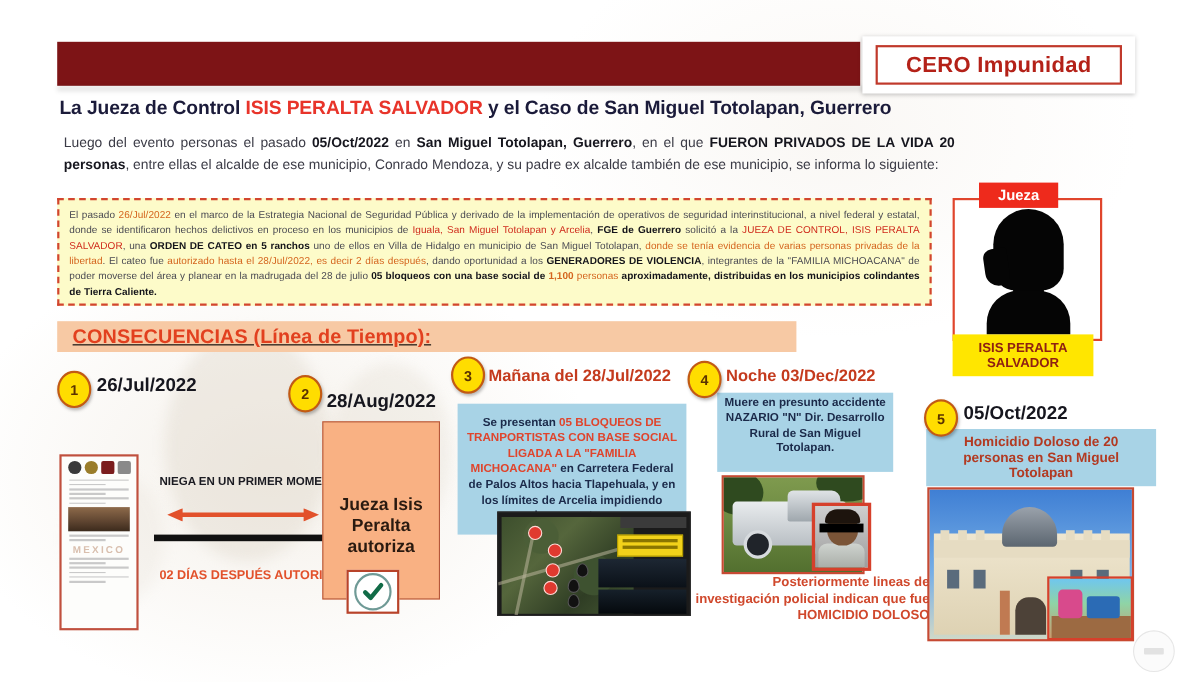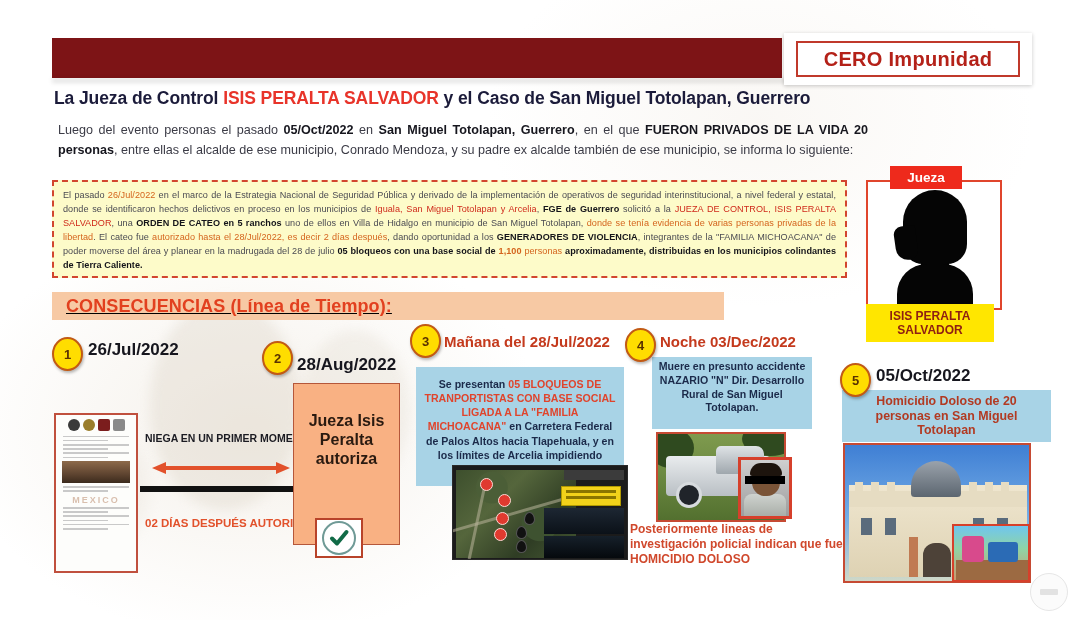--- a/index.html
+++ b/index.html
@@ -102,21 +102,21 @@
     display:flex;align-items:center;justify-content:center;text-align:center;
   }
   .bluebox .t{font-weight:bold;color:#1b2a4a;}
 
   
   #b1{left:52px;top:337px;}
   #d1{left:88px;top:340px;font-size:17px;}
   #box1{left:52px;top:367px;width:133px;height:42px;}
   #box1 .t{font-size:13.5px;line-height:1.18;}
   .docimg{
-    position:absolute;left:54px;top:413px;width:84px;height:160px;
+    position:absolute;left:54px;top:413px;width:72px;height:160px;
     border:2px solid #c0503e;background:#fdfdfb;box-sizing:border-box;
     overflow:hidden;
   }
   .doc-seals{display:flex;gap:3px;justify-content:center;padding:4px 2px 2px;}
   .doc-seal{width:12px;height:12px;border-radius:50%;background:#3a3a3a;}
   .doc-seal.s2{background:#9a7d2a;}
   .doc-seal.s3{background:#7b1d1d;border-radius:2px;}
   .doc-seal.s4{background:#8a8a8a;border-radius:2px;}
   .doc-line{height:1.6px;background:#c9c9c9;margin:2.6px 7px;}
   .doc-line.sh{margin-right:28px;}
@@ -136,21 +136,21 @@
 
   
   #b2{left:262px;top:341px;}
   #d2{left:297px;top:355px;font-size:17px;}
   .orangebox{
     position:absolute;left:293px;top:383px;width:107px;height:162px;
     background:#f9b183;border:1.6px solid #b5573a;box-sizing:border-box;
     display:flex;align-items:flex-start;justify-content:center;
     padding-top:28px;
   }
-  .orangebox .t{font-size:16px;font-weight:bold;color:#2a1a10;text-align:center;line-height:1.18;}
+  .orangebox .t{font-size:16px;font-weight:bold;color:#2a1a10;text-align:center;line-height:1.18;margin-top:39px;}
   .chk-out{
     position:absolute;left:315px;top:518px;width:48px;height:40px;
     background:#ffffff;border:2px solid #b8432a;box-sizing:border-box;
     display:flex;align-items:center;justify-content:center;
   }
   .chk-circ{width:30px;height:30px;border-radius:50%;border:2px solid #6f9a96;display:flex;align-items:center;justify-content:center;}
   .chk-circ svg{display:block;}
 
   
   #b3{left:410px;top:324px;}
@@ -195,21 +195,21 @@
   .faceimg{
     position:absolute;left:738px;top:457px;width:54px;height:62px;
     border:3px solid #d6402b;box-sizing:border-box;overflow:hidden;
     background:linear-gradient(180deg,#cfcfcf,#9d9d9d);
   }
   .face-head{position:absolute;left:11px;top:6px;width:28px;height:30px;border-radius:50% 50% 46% 46%;background:#7a5437;}
   .face-hair{position:absolute;left:9px;top:3px;width:32px;height:13px;border-radius:16px 16px 3px 3px;background:#1d140d;}
   .face-bar{position:absolute;left:4px;top:16px;width:40px;height:8px;background:#000;}
   .face-body{position:absolute;left:3px;bottom:0;width:42px;height:22px;background:linear-gradient(180deg,#cfd3cf,#a9aea8);border-radius:8px 8px 0 0;}
   #after4{
-    position:absolute;left:630px;top:522px;width:215px;text-align:left;
+    position:absolute;left:630px;top:522px;width:215px;text-align:right;
     font-size:12px;font-weight:bold;color:#d0482c;line-height:1.26;
   }
 
   
   #b5{left:840px;top:363px;}
   #d5{left:876px;top:366px;font-size:17px;}
   #box5{left:842px;top:390px;width:209px;height:52px;padding:1px 6px;}
   #box5 .t{font-size:12.4px;line-height:1.2;color:#b23a22;}
   .bldimg{
     position:absolute;left:843px;top:443px;width:188px;height:140px;

